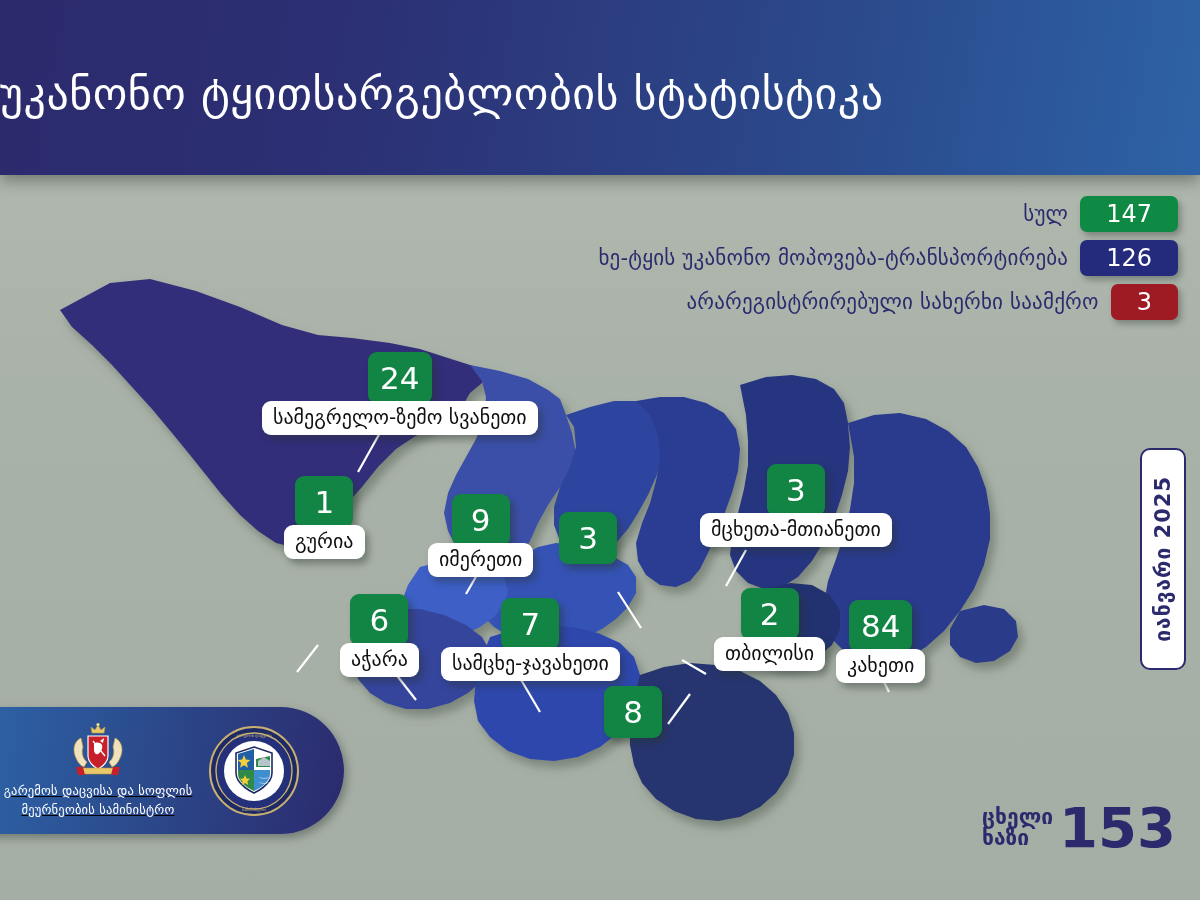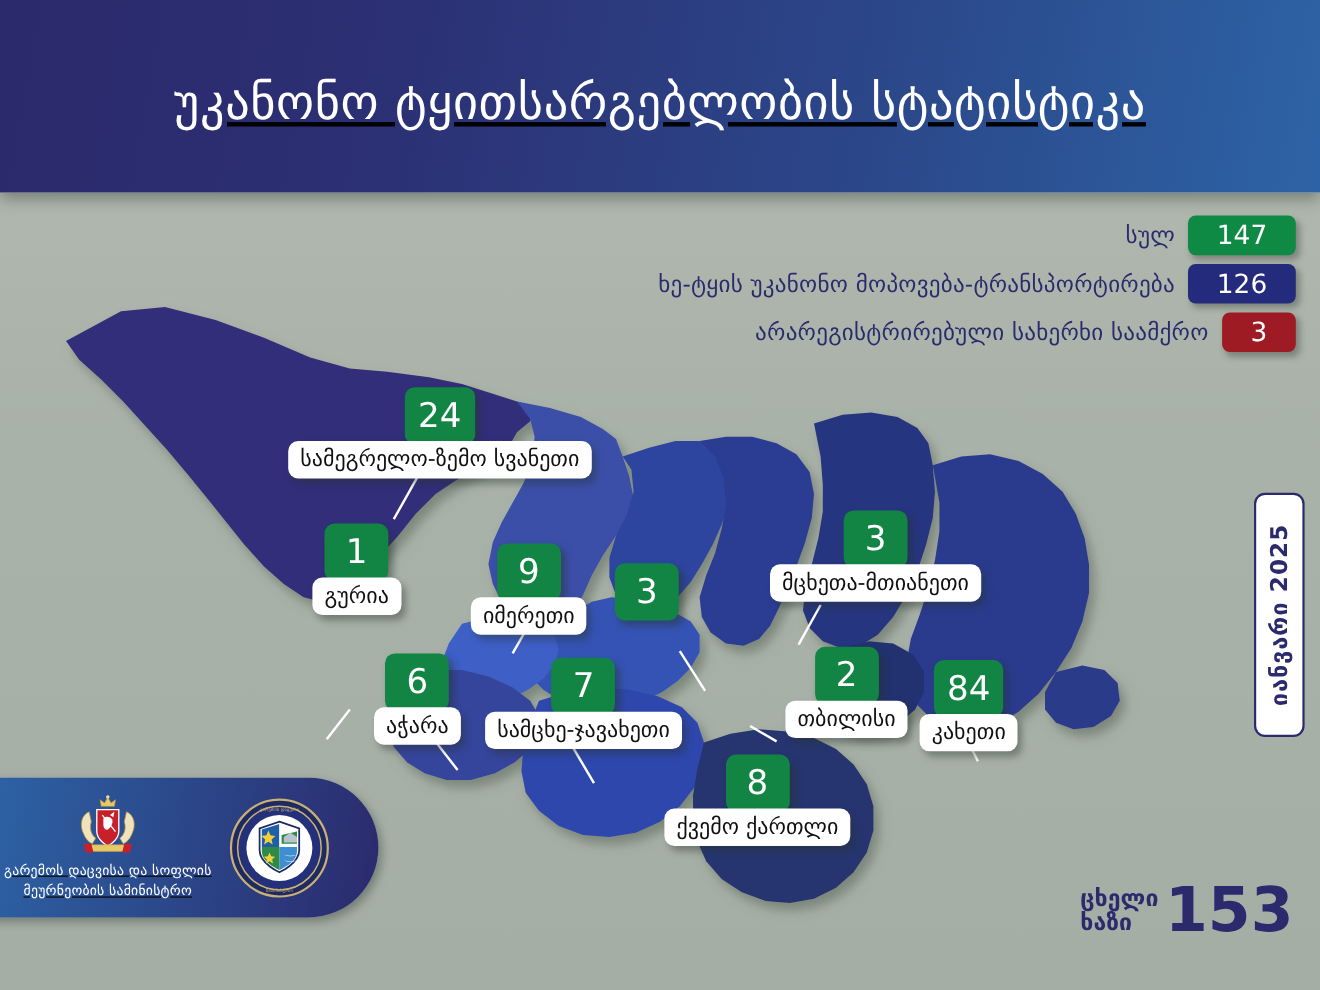--- a/index.html
+++ b/index.html
@@ -13,24 +13,23 @@
     width: 1200px; height: 900px;
     background: linear-gradient(180deg, #b4bcb2 0%, #a9b2a8 45%, #a5aea4 100%);
     overflow: hidden;
   }
 
   
   #header {
     position: absolute; left: 0; top: 0;
     width: 1200px; height: 175px;
     background: linear-gradient(100deg, #2b2a6d 0%, #2c2f73 28%, #2b4a8c 70%, #2d63a6 100%);
-    display: flex; align-items: center; justify-content: center;
+    display: flex; align-items: center; 
     box-shadow: 0 6px 14px rgba(40,50,45,0.45);
     z-index: 6;
-    text-decoration: underline;
   }
   #header-title {
     color: #ffffff;
     font-size: 44px;
     letter-spacing: 0.5px;
     font-weight: 400;
     text-align: center;
     line-height: 1.1;
     padding-top: 14px;
   }
@@ -297,21 +296,20 @@
     <span class="name">თბილისი</span>
   </div>
 
   <div class="marker center" style="left:836px; top:600px;">
     <span class="count">84</span>
     <span class="name">კახეთი</span>
   </div>
 
   <div class="marker center" style="left:604px; top:686px;">
     <span class="count">8</span>
-    <span class="name">ქვემო ქართლი</span>
   </div>
 
   <div id="date-box">
     <span id="date-text">იანვარი 2025</span>
   </div>
 
   <div id="ministry">
     <div id="ministry-inner">
       <div id="ministry-textcol">
 

